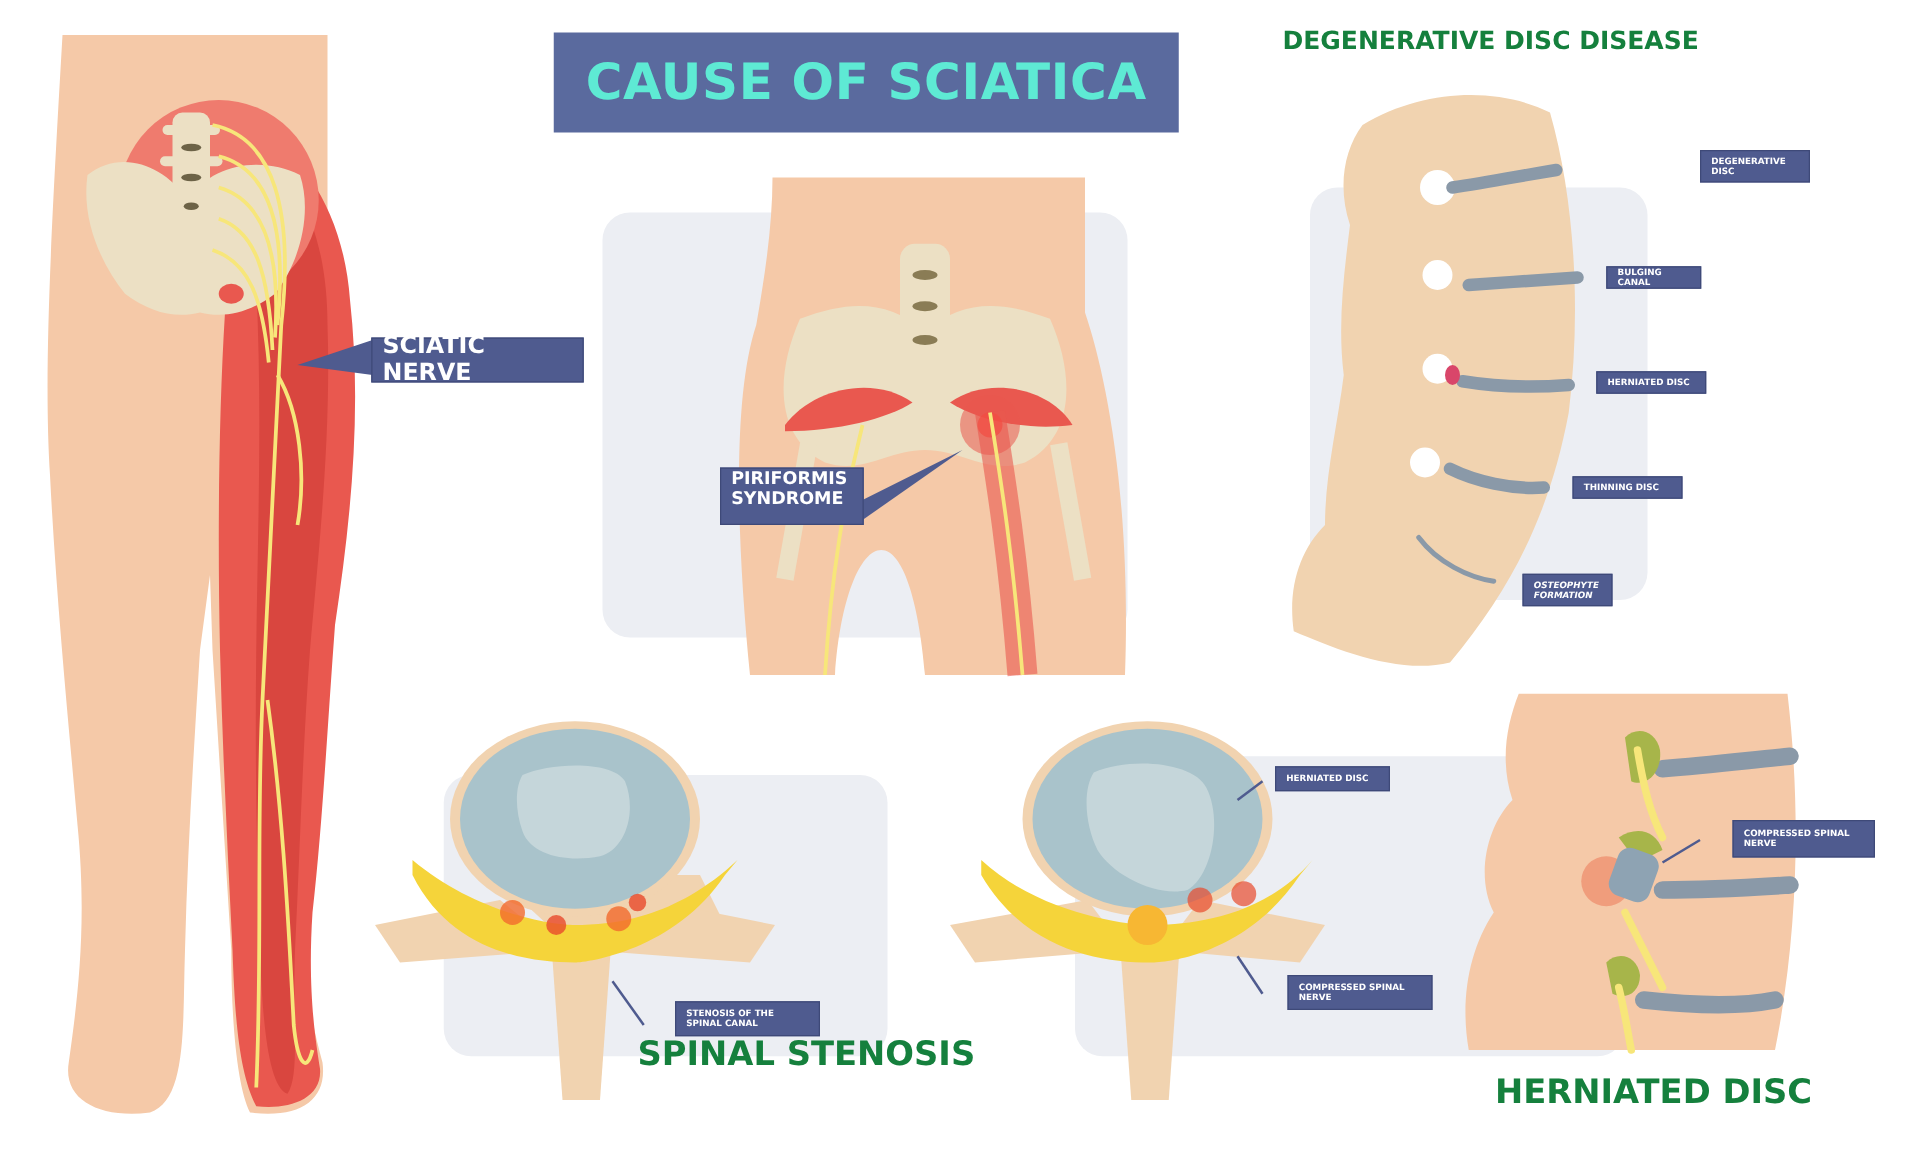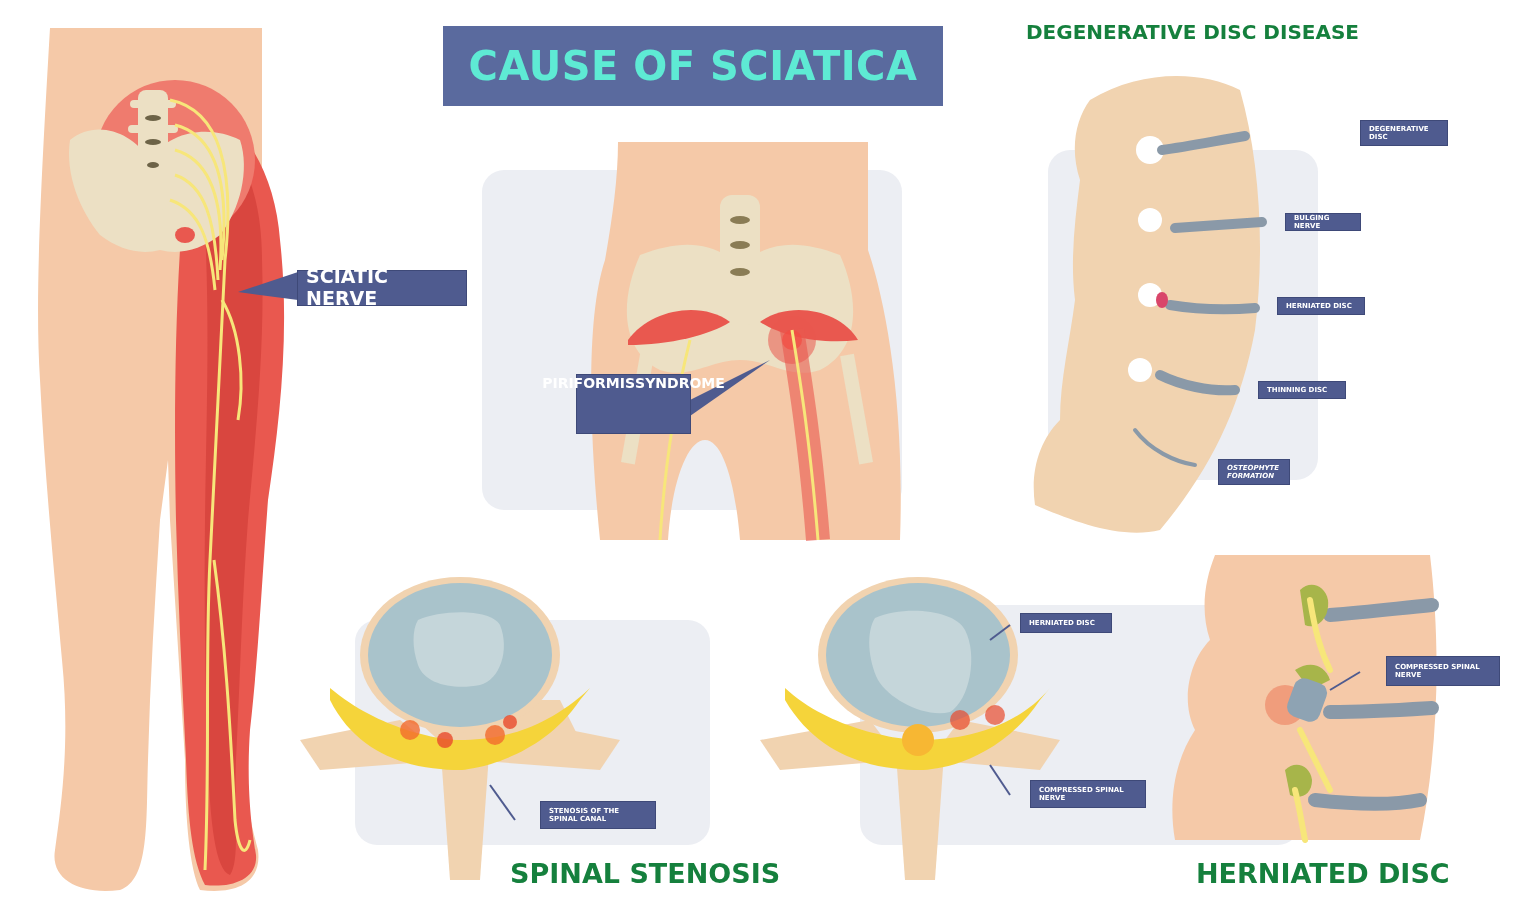--- a/index.html
+++ b/index.html
@@ -151,31 +151,31 @@
   </g>
 
   <path d="M238,292 L298,272 L298,300 Z" fill="#4f5b8f"></path>
   <path d="M690,400 L770,360 L690,416 Z" fill="#4f5b8f"></path>
 </svg>
 
 <div class="abs title-box">CAUSE OF SCIATICA</div>
 
 <div class="abs heading" style="left:1026px;top:20px;font-size:20px;">DEGENERATIVE DISC DISEASE</div>
 <div class="abs lbl lbl-small" style="left:1336px;top:120px;width:88px;height:26px;margin-left:24px;">DEGENERATIVE DISC</div>
-<div class="abs lbl lbl-small" style="left:1285px;top:213px;width:76px;height:18px;">BULGING NERVE</div>
+<div class="abs lbl lbl-small" style="left:1285px;top:213px;width:76px;height:18px;">BULGING CANAL</div>
 <div class="abs lbl lbl-small" style="left:1277px;top:297px;width:88px;height:18px;">HERNIATED DISC</div>
 <div class="abs lbl lbl-small" style="left:1258px;top:381px;width:88px;height:18px;">THINNING DISC</div>
 <div class="abs lbl lbl-small" style="left:1218px;top:459px;width:72px;height:26px;font-style:italic;">OSTEOPHYTE FORMATION</div>
 
 <div class="abs lbl lbl-big" style="left:297px;top:270px;width:170px;height:36px;">SCIATIC NERVE</div>
 
-<div class="abs lbl lbl-mid" style="left:576px;top:374px;width:115px;height:60px;align-items:flex-start;justify-content:center;">
+<div class="abs lbl lbl-mid" style="left:576px;top:374px;width:115px;height:46px;flex-direction:column;align-items:flex-start;">
   <span>PIRIFORMIS</span>
   <span>SYNDROME</span>
 </div>
 
 <div class="abs lbl lbl-small" style="left:540px;top:801px;width:116px;height:28px;">STENOSIS OF THE SPINAL CANAL</div>
-<div class="abs heading" style="left:510px;top:858px;font-size:27px;">SPINAL STENOSIS</div>
+<div class="abs heading" style="left:510px;top:828px;font-size:27px;">SPINAL STENOSIS</div>
 
 <div class="abs lbl lbl-small" style="left:1020px;top:613px;width:92px;height:20px;">HERNIATED DISC</div>
 <div class="abs lbl lbl-small" style="left:1030px;top:780px;width:116px;height:28px;">COMPRESSED SPINAL NERVE</div>
 <div class="abs lbl lbl-small" style="left:1386px;top:656px;width:114px;height:30px;">COMPRESSED SPINAL NERVE</div>
 <div class="abs heading" style="left:1196px;top:858px;font-size:27px;">HERNIATED DISC</div>
 
 </body></html>

